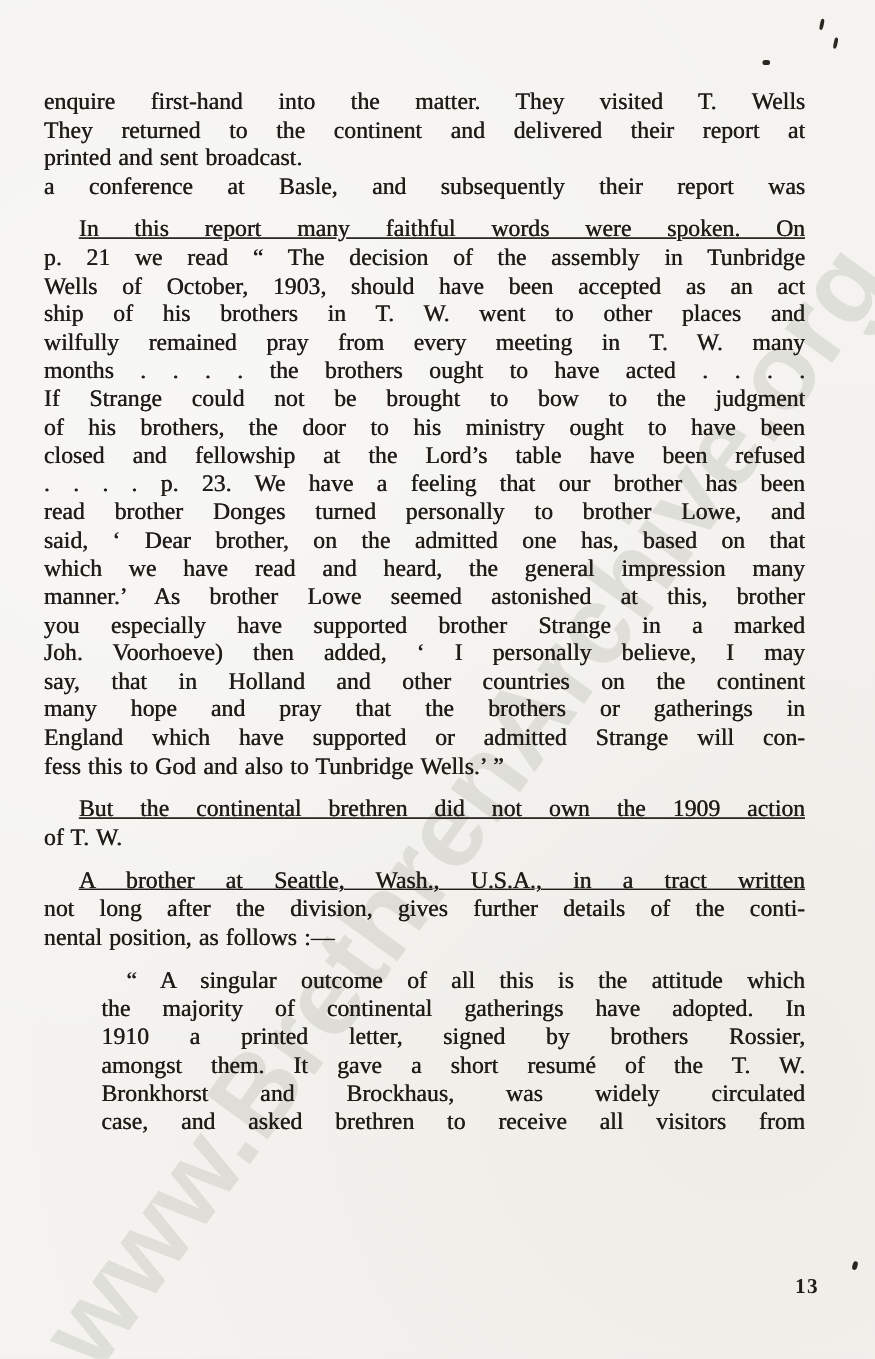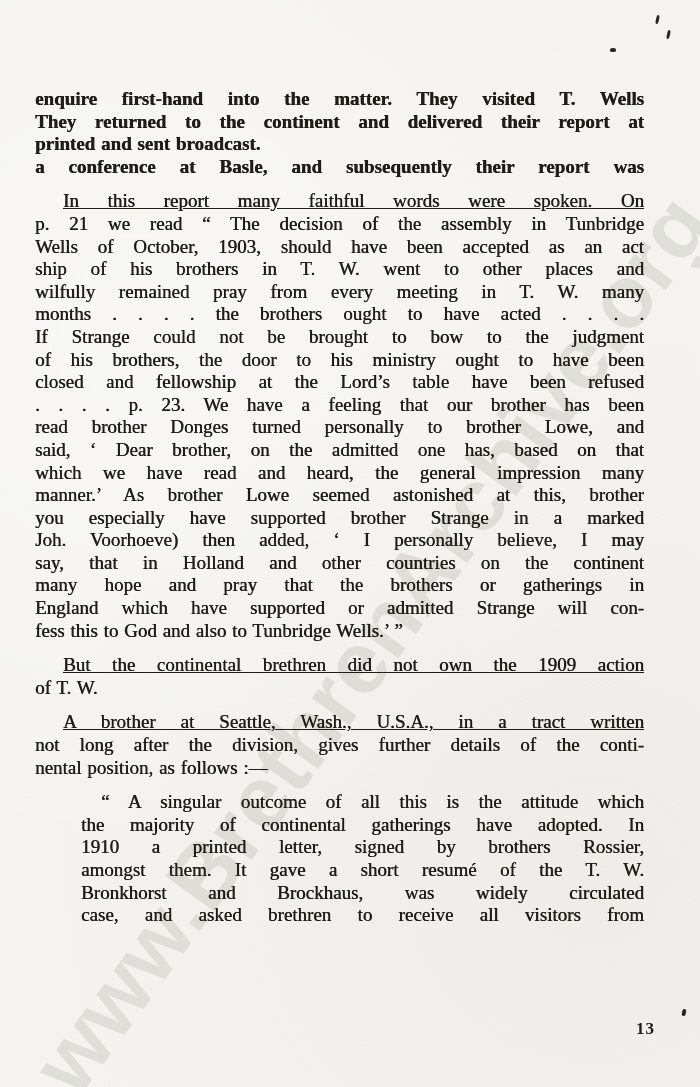--- a/index.html
+++ b/index.html
@@ -34,21 +34,21 @@
     position: absolute;
     left: 35px; right: 56px; top: 71px;
     z-index: 2;
     color: var(--ink, #201d19);
     font-size: 19px;
     line-height: 22.6px;
     word-spacing: 1px;
     text-shadow: 0.4px 0 0 currentColor;
   }
   .para { margin-top: 12px; }
-  .para:first-child { margin-top: 17px; font-weight: bold; }
+  .para:first-child { margin-top: 0; }
   .line {
     text-align: justify;
     text-align-last: justify;
     height: 22.6px;
     overflow: hidden;
     white-space: nowrap;
   }
   .line.last { text-align-last: left; }
   .para.indent .line:first-child { text-indent: 28px; text-decoration: underline; }
   .para.quote { margin-left: 46px; }

